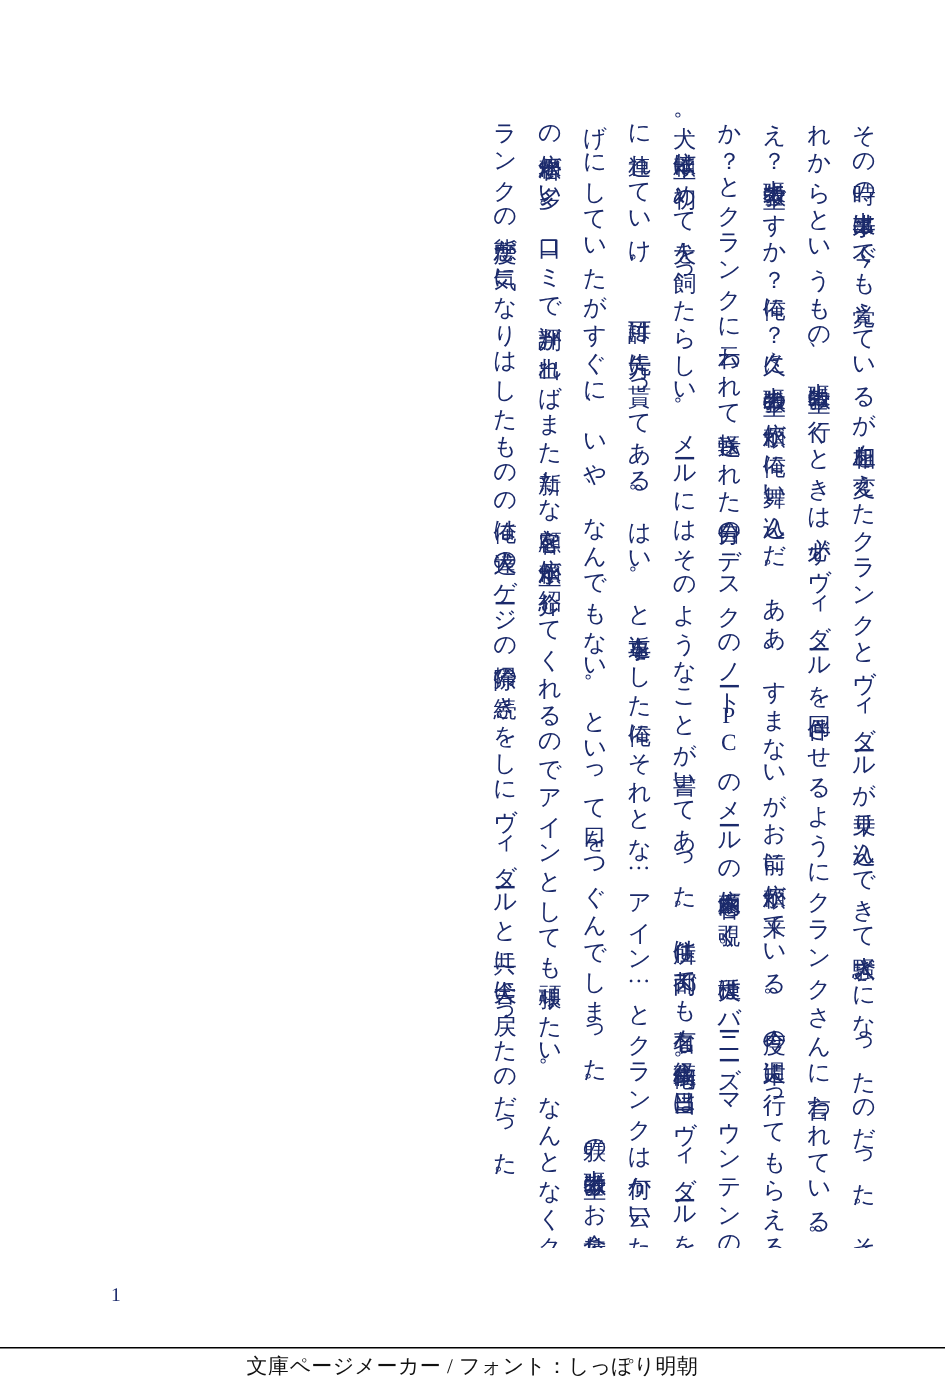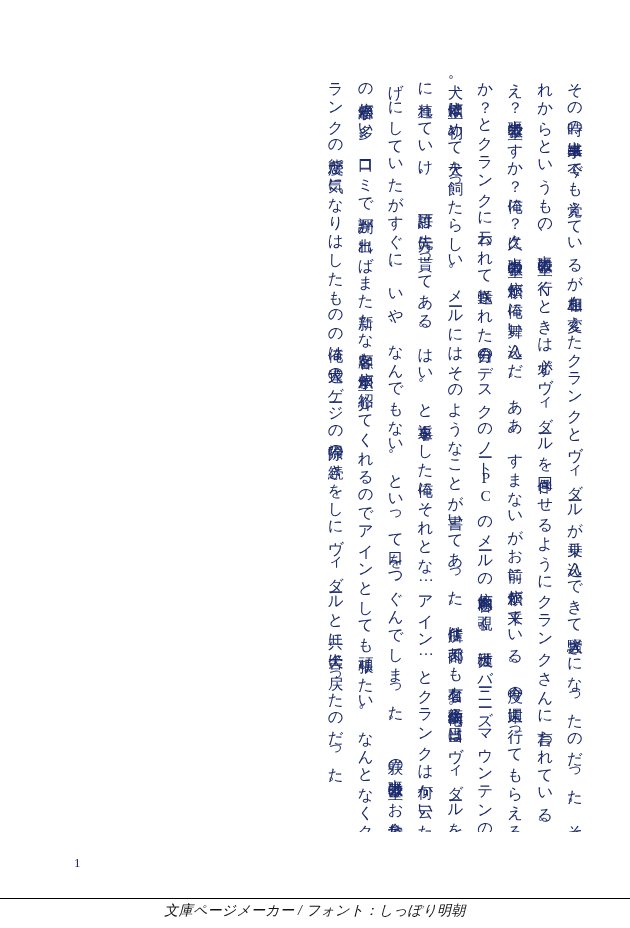--- a/index.html
+++ b/index.html
@@ -62,21 +62,20 @@
   #footer-caption {
     position: absolute;
     left: 0;
     right: 0;
     top: 902px;
     text-align: center;
     color: #111111;
     font-size: 14px;
     letter-spacing: 0.02em;
     font-family: "Liberation Serif", "DejaVu Serif", serif;
-    font-style: italic;
   }
 </style>
 </head>
 <body>
 
 <div id="page">
 
   <div id="body-area">
     <p>その時の出来事は今でも覚えているが血相を変えたクランクとヴィダールが乗り込んできて大騒ぎになったのだった。それからというもの、出張教室に行くときは必ずヴィダールを同伴させるようにクランクさんに言われている。　　え？出張教室ですか？俺に？久々に出張教室の依頼が俺に舞い込んだ。ああ、すまないがお前に依頼が来ている。今度の週末に行ってもらえるか？とクランクに云われて転送された自分のデスクのノートPCのメールの依頼内容を覗く。犬種はバーニーズマウンテンの仔犬。依頼主は初めて犬を飼ったらしい。メールにはそのようなことが書いてあった。住所は都内でも有名な高級住宅街。当日はヴィダールを一緒に連れていけ。　許可は先方に貰ってある。はい。と返事をした俺にそれとな…アイン…とクランクは何か云いたげにしていたがすぐに、いや、なんでもない。といって口をつぐんでしまった。　躾の出張教室はお金持ちの依頼者が多い。口コミで評判が出ればまた新たな顧客を依頼主が紹介してくれるのでアインとしても頑張りたい。なんとなくクランクの態度が気になりはしたものの俺は犬達のゲージの掃除の続きをしにヴィダールと共に犬舎に戻ったのだった。</p>
   </div>

